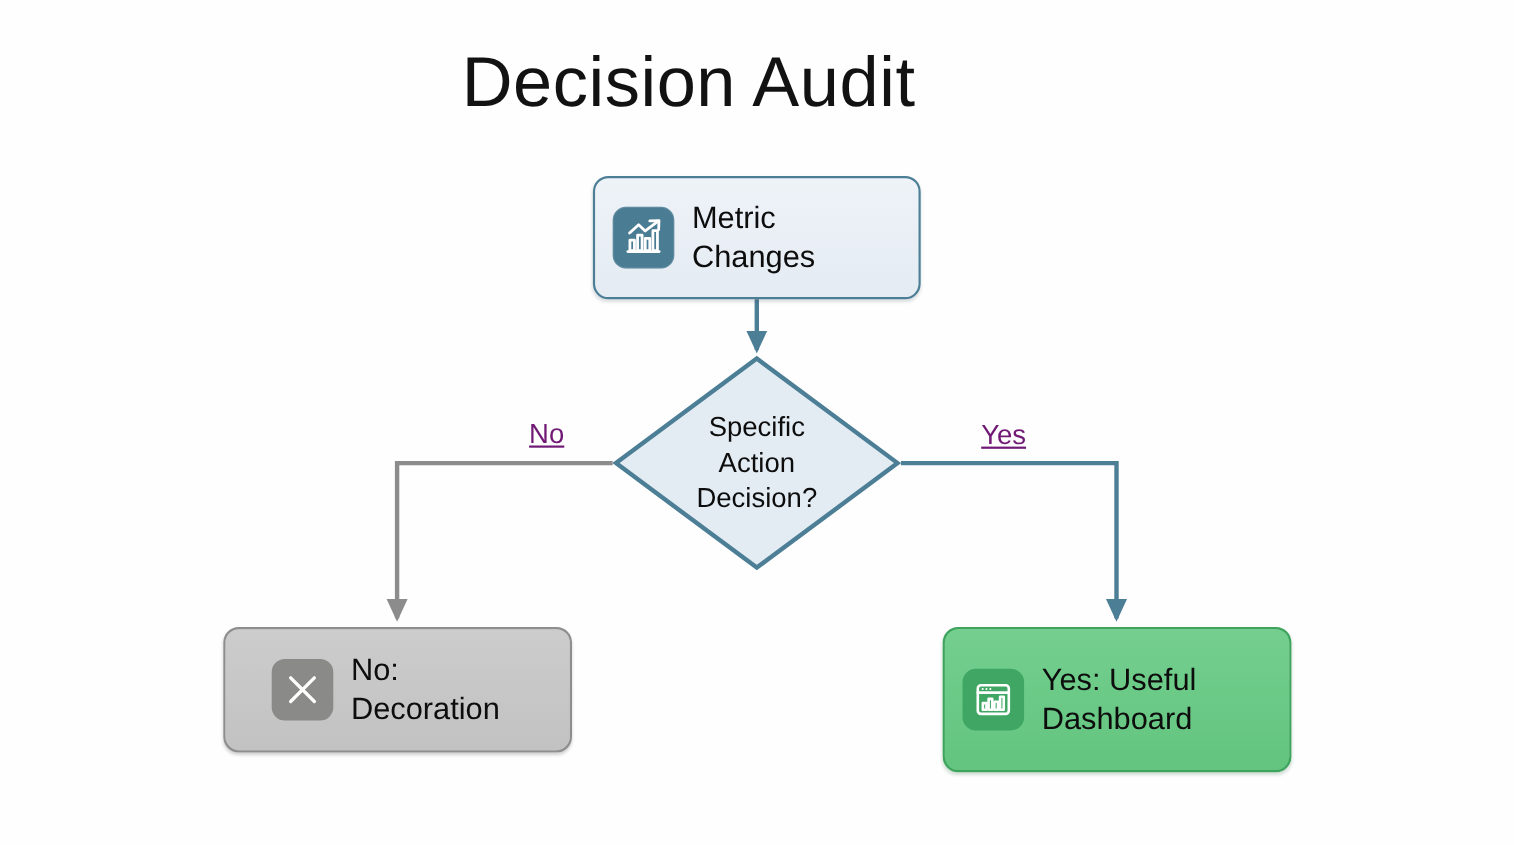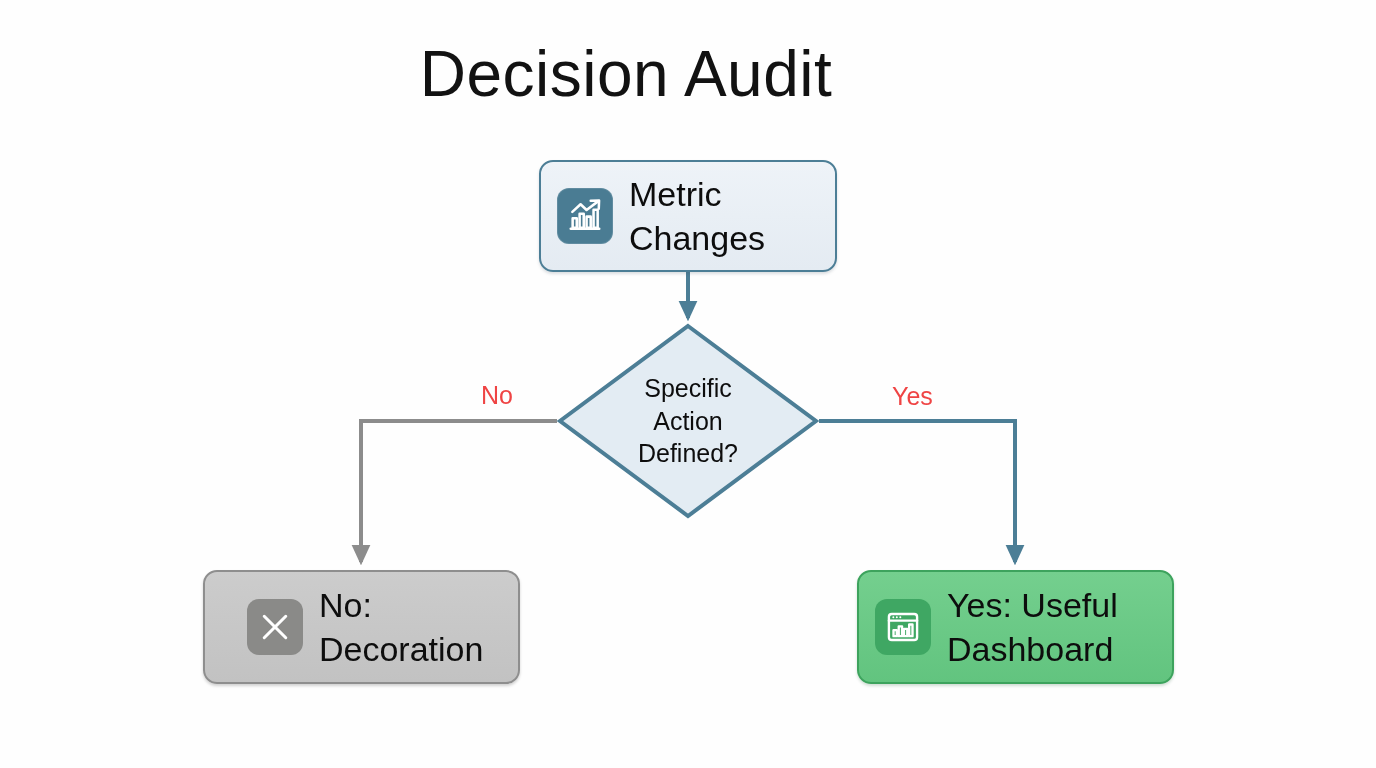--- a/index.html
+++ b/index.html
@@ -41,23 +41,24 @@
     left: 0;
     top: 0;
     width: 1376px;
     height: 768px;
   }
 
   
   .edge-label {
     position: absolute;
     font-size: 25px;
-    color: #ef4444;
+    color: #701a75;
     line-height: 1;
     white-space: nowrap;
+    text-decoration: underline;
   }
   .edge-label.no  { left: 481px; top: 383px; }
   .edge-label.yes { left: 852px; top: 384px; margin-left: 40px; }
 
   
   .node-card {
     position: absolute;
     box-sizing: border-box;
     display: flex;
     align-items: center;
@@ -68,21 +69,21 @@
     flex: 0 0 auto;
     width: 56px;
     height: 56px;
     border-radius: 12px;
     display: flex;
     align-items: center;
     justify-content: center;
     margin-right: 16px;
   }
   .node-card .node-label {
-    font-size: 34px;
+    font-size: 28px;
     line-height: 1.30;
     color: #0d0d0d;
     white-space: pre-line;
   }
 
   
   #node-metric-changes {
     left: 539px;
     top: 160px;
     width: 298px;
@@ -109,21 +110,21 @@
   }
   #node-no-decoration .icon-tile {
     background: #8a8a88;
   }
 
   
   #node-yes-dashboard {
     left: 857px;
     top: 570px;
     width: 317px;
-    height: 114px;
+    height: 132px;
     background: linear-gradient(180deg, #74cf8e 0%, #62c47f 100%);
     border: 2.5px solid #3da35d;
     box-shadow: 0 2px 3px rgba(30,90,50,0.2);
   }
   #node-yes-dashboard .icon-tile {
     background: #3fa763;
   }
 
   
   #node-decision {
@@ -196,21 +197,21 @@
     <div class="node-label">Metric
 Changes</div>
   </div>
 
   <div id="node-decision">
     <svg class="diamond-shape" viewBox="0 0 262 196" width="262" height="196" xmlns="http://www.w3.org/2000/svg">
       <polygon points="131,3 259,98 131,193 3,98" fill="#e3ecf3" stroke="#4c7e96" stroke-width="4" stroke-linejoin="miter"></polygon>
     </svg>
     <div class="diamond-text">Specific
 Action
-Defined?</div>
+Decision?</div>
   </div>
 
   <div id="node-no-decoration" class="node-card">
     <div class="icon-tile">
       <svg width="38" height="38" viewBox="0 0 24 24" fill="none" stroke="#ffffff" stroke-width="1.9" stroke-linecap="round">
         <path d="M5.2 5.2 L 18.8 18.8"></path>
         <path d="M18.8 5.2 L 5.2 18.8"></path>
       </svg>
     </div>
     <div class="node-label">No:

